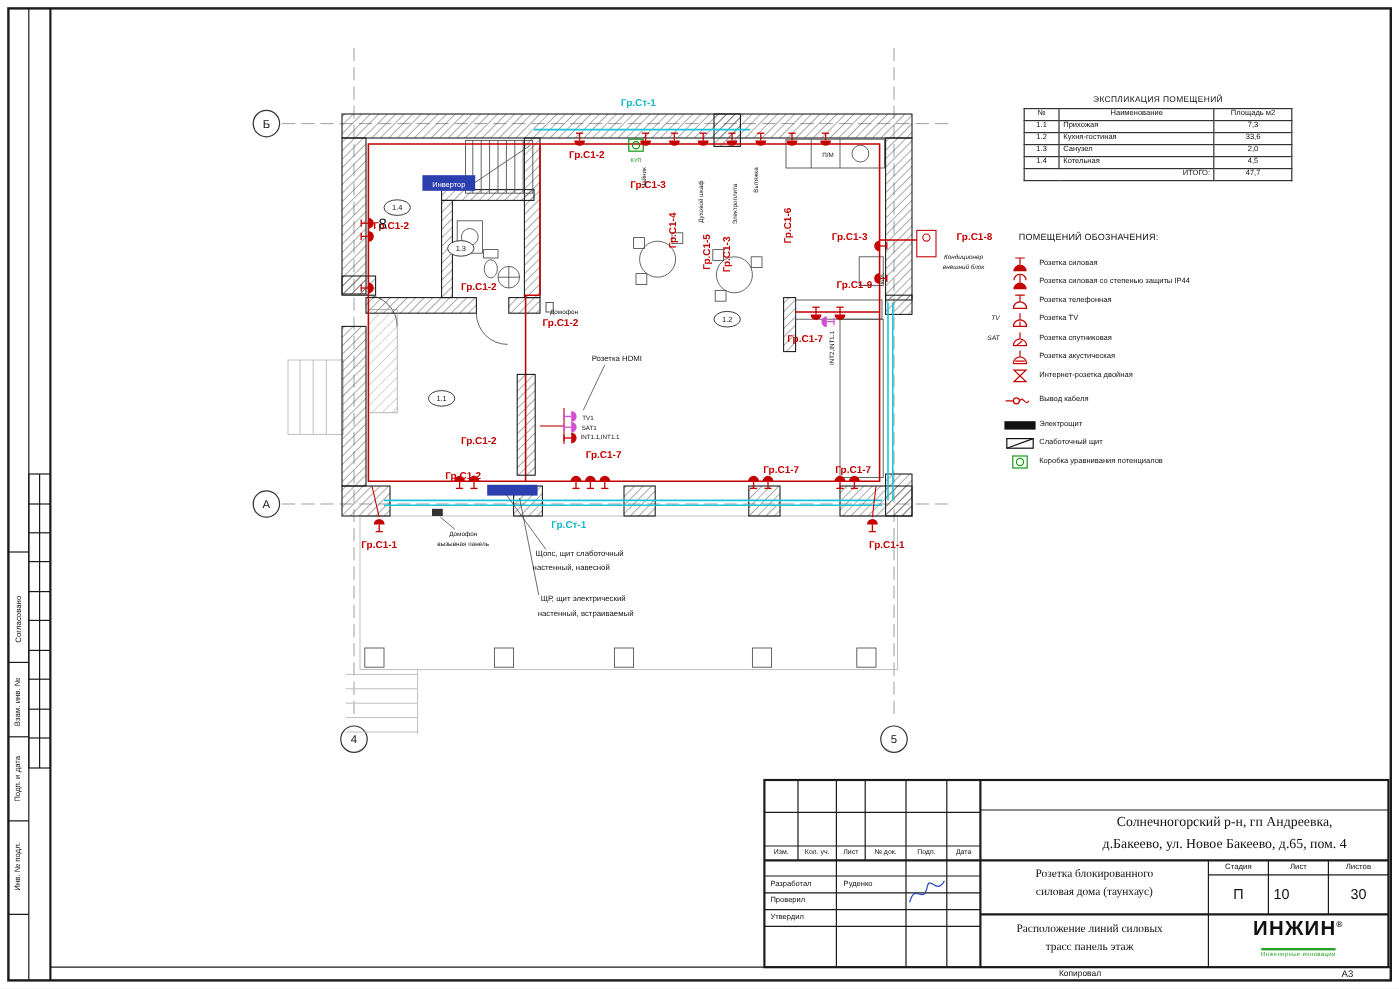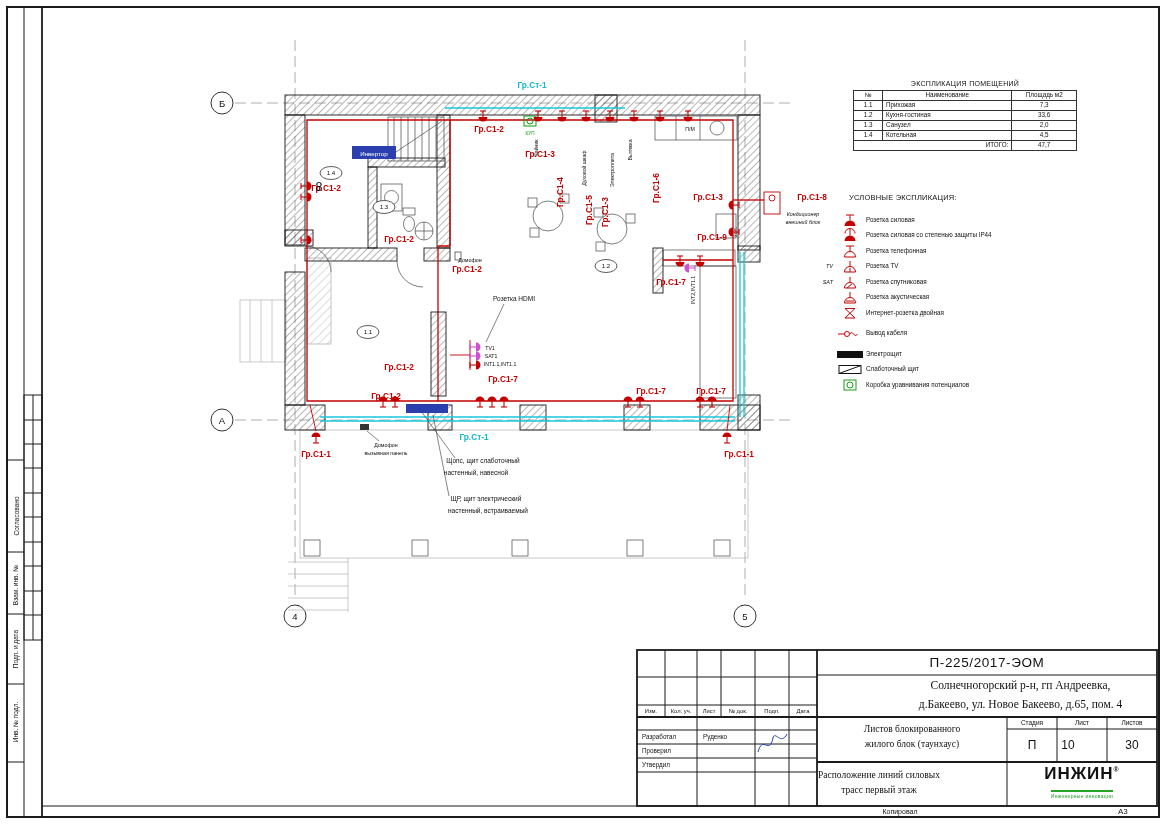--- a/index.html
+++ b/index.html
@@ -52,21 +52,21 @@
   .lg-icon{width:32px;display:flex;justify-content:center;flex:none;}
   .lg-label{font-size:6.3px;max-width:205px;line-height:1.2;}
   
   .tbt{position:absolute;line-height:1.15;}
   .tb-doc{left:817px;top:650px;width:340px;height:25px;line-height:25px;text-align:center;
           font-size:13.5px;letter-spacing:.6px;}
   .tb-addr{left:817px;top:676px;width:407px;text-align:center;
            font-family:"Liberation Serif",serif;font-size:11.5px;line-height:1.65;}
   .tb-obj{left:817px;top:722px;width:190px;text-align:center;
           font-family:"Liberation Serif",serif;font-size:9.5px;line-height:1.55;}
-  .tb-sht{left:784px;top:768px;width:190px;text-align:center;
+  .tb-sht{left:813px;top:768px;width:190px;text-align:center;
           font-family:"Liberation Serif",serif;font-size:9.5px;line-height:1.55;}
   .tb-colh{position:absolute;top:705px;height:12px;line-height:12px;width:40px;
            text-align:center;font-size:5.8px;}
   .tb-row{position:absolute;height:14px;line-height:14px;font-size:6.3px;padding-left:3px;}
   .tb-stg{position:absolute;top:717px;height:12px;line-height:12px;width:50px;text-align:center;font-size:6.5px;}
   .tb-stgv{position:absolute;top:729px;height:33px;line-height:33px;width:50px;text-align:center;font-size:12px;}
   .logo-wrap{left:1007px;top:764px;width:150px;text-align:center;}
   .logo-line{font-weight:bold;font-size:17px;letter-spacing:1px;}
   .logo-line sup{font-size:7px;}
   .logo-sub{display:inline-block;color:#27a427;font-size:5px;border-top:2px solid #27a427;
@@ -516,21 +516,21 @@
       <tfoot>
         <tr>
           <td class="r" colspan="2">ИТОГО:</td>
           <td class="c">47,7</td>
         </tr>
       </tfoot>
     </table>
   </div>
 
   <div class="abs legend">
-    <div class="legend-title">УСЛОВНЫЕ ЭКСПЛИКАЦИЯ:</div>
+    <div class="legend-title">ПОМЕЩЕНИЙ ОБОЗНАЧЕНИЯ:</div>
     <div id="legend-list">
         <div class="legend-row">
           <span class="lg-prefix"></span>
           <span class="lg-icon">
             <svg width="30" height="14">
               <line x1="15" y1="2" x2="15" y2="7.5" stroke="#c40000" stroke-width="1"></line>
               <line x1="11" y1="2" x2="19" y2="2" stroke="#c40000" stroke-width="1"></line>
               <path d="M9.5,13 A5.5,5.5 0 0 1 20.5,13 Z" fill="#c40000"></path>
             </svg>
           </span>
@@ -636,32 +636,31 @@
             <svg width="30" height="14">
               <rect x="9" y="2" width="12" height="10" fill="none" stroke="#1a9a1a" stroke-width="1"></rect>
               <circle cx="15" cy="7" r="3" fill="none" stroke="#1a9a1a" stroke-width="1"></circle>
             </svg>
           </span>
           <span class="lg-label">Коробка уравнивания потенциалов</span>
         </div>
       </div>
   </div>
 
-  <div class="tbt tb-doc">П-225/2017-ЭОМ</div>
   <div class="tbt tb-addr">
     <div>Солнечногорский р-н, гп Андреевка,</div>
     <div>д.Бакеево, ул. Новое Бакеево, д.65, пом. 4</div>
   </div>
   <div class="tbt tb-obj">
-    <div>Листов блокированного</div>
-    <div>жилого блок (таунхаус)</div>
+    <div>Розетка блокированного</div>
+    <div>силовая дома (таунхаус)</div>
   </div>
   <div class="tbt tb-sht">
     <div>Расположение линий силовых</div>
-    <div>трасс первый этаж</div>
+    <div>трасс панель этаж</div>
   </div>
   <div class="tb-colh" style="left:631px">Изм.</div>
   <div class="tb-colh" style="left:661px">Кол. уч.</div>
   <div class="tb-colh" style="left:689px">Лист</div>
   <div class="tb-colh" style="left:718px">№ док.</div>
   <div class="tb-colh" style="left:752px">Подп.</div>
   <div class="tb-colh" style="left:783px">Дата</div>
   <div class="tb-row" style="left:639px;top:730px;width:58px">Разработал</div>
   <div class="tb-row" style="left:700px;top:730px;width:54px">Руденко</div>
   <div class="tb-row" style="left:639px;top:744px;width:58px">Проверил</div>

